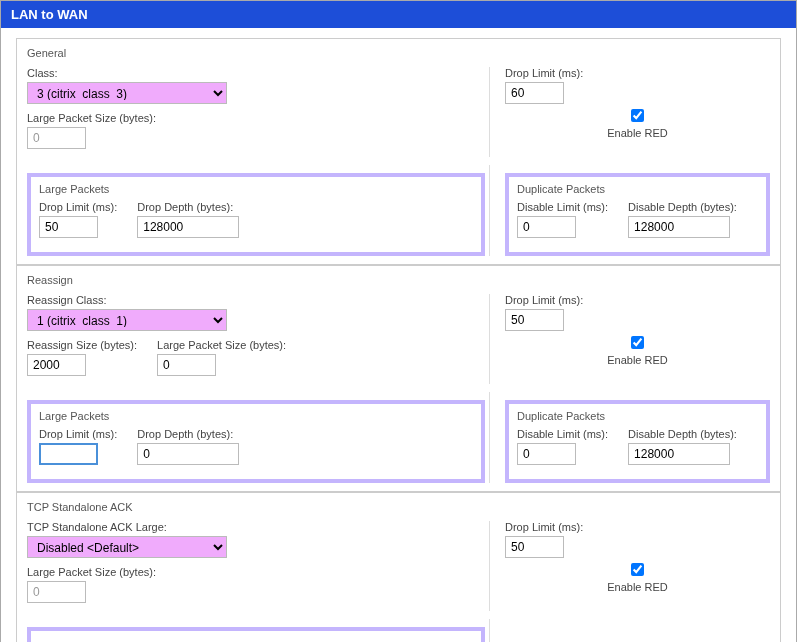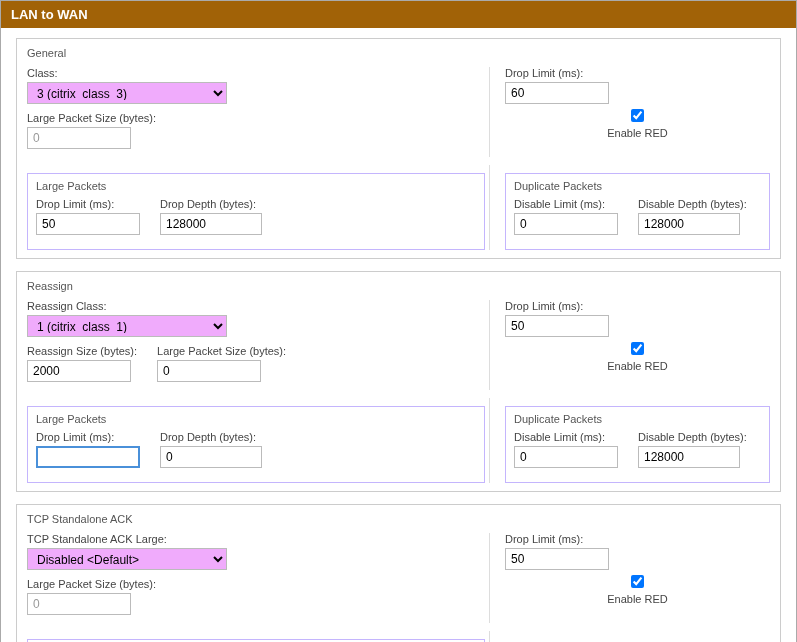--- a/index.html
+++ b/index.html
@@ -9,34 +9,33 @@
       background: #f0f0f0;
       color: #333;
     }
     .window {
       width: 797px;
       min-height: 642px;
       background: #fff;
       border: 1px solid #aaa;
     }
     .window-title {
-      background: #a16207;
+      background: #1d4ed8;
       color: #fff;
       padding: 6px 10px;
       font-size: 13px;
       font-weight: bold;
     }
     .window-body {
       padding: 10px 15px;
       overflow-y: auto;
       max-height: 620px;
     }
     .section {
       border: 1px solid #ccc;
-      margin-bottom: 12px;
       padding: 8px 10px;
       position: relative;
     }
     .section-title {
       font-size: 11px;
       color: #555;
       margin-bottom: 8px;
     }
     .form-row {
       display: flex;
@@ -59,21 +58,21 @@
       border: 1px solid #bbb;
       padding: 3px 5px;
       font-size: 12px;
       background: #fff;
       height: 22px;
     }
     .form-group input[type="text"].medium {
       width: 102px;
     }
     .form-group input[type="text"].small {
-      width: 104px;
+      width: 59px;
     }
     .form-group input[type="text"].active {
       border: 2px solid #4a90d9;
     }
     .form-group select {
       border: 1px solid #bbb;
       padding: 3px 5px;
       font-size: 12px;
       background: #f0abfc;
       height: 22px;
@@ -101,21 +100,21 @@
     .left-col {
       flex: 1;
       padding-right: 4px;
       border-right: 1px solid #ddd;
     }
     .right-col {
       width: 280px;
       padding-left: 15px;
     }
     .subsection {
-      border: 1px solid #c4b5fd;
+      border: 4px solid #c4b5fd;
       margin-top: 8px;
       padding: 6px 8px;
     }
     .subsection-title {
       font-size: 11px;
       color: #555;
       margin-bottom: 6px;
     }
     .disabled-input {
       background: #f5f5f5;

